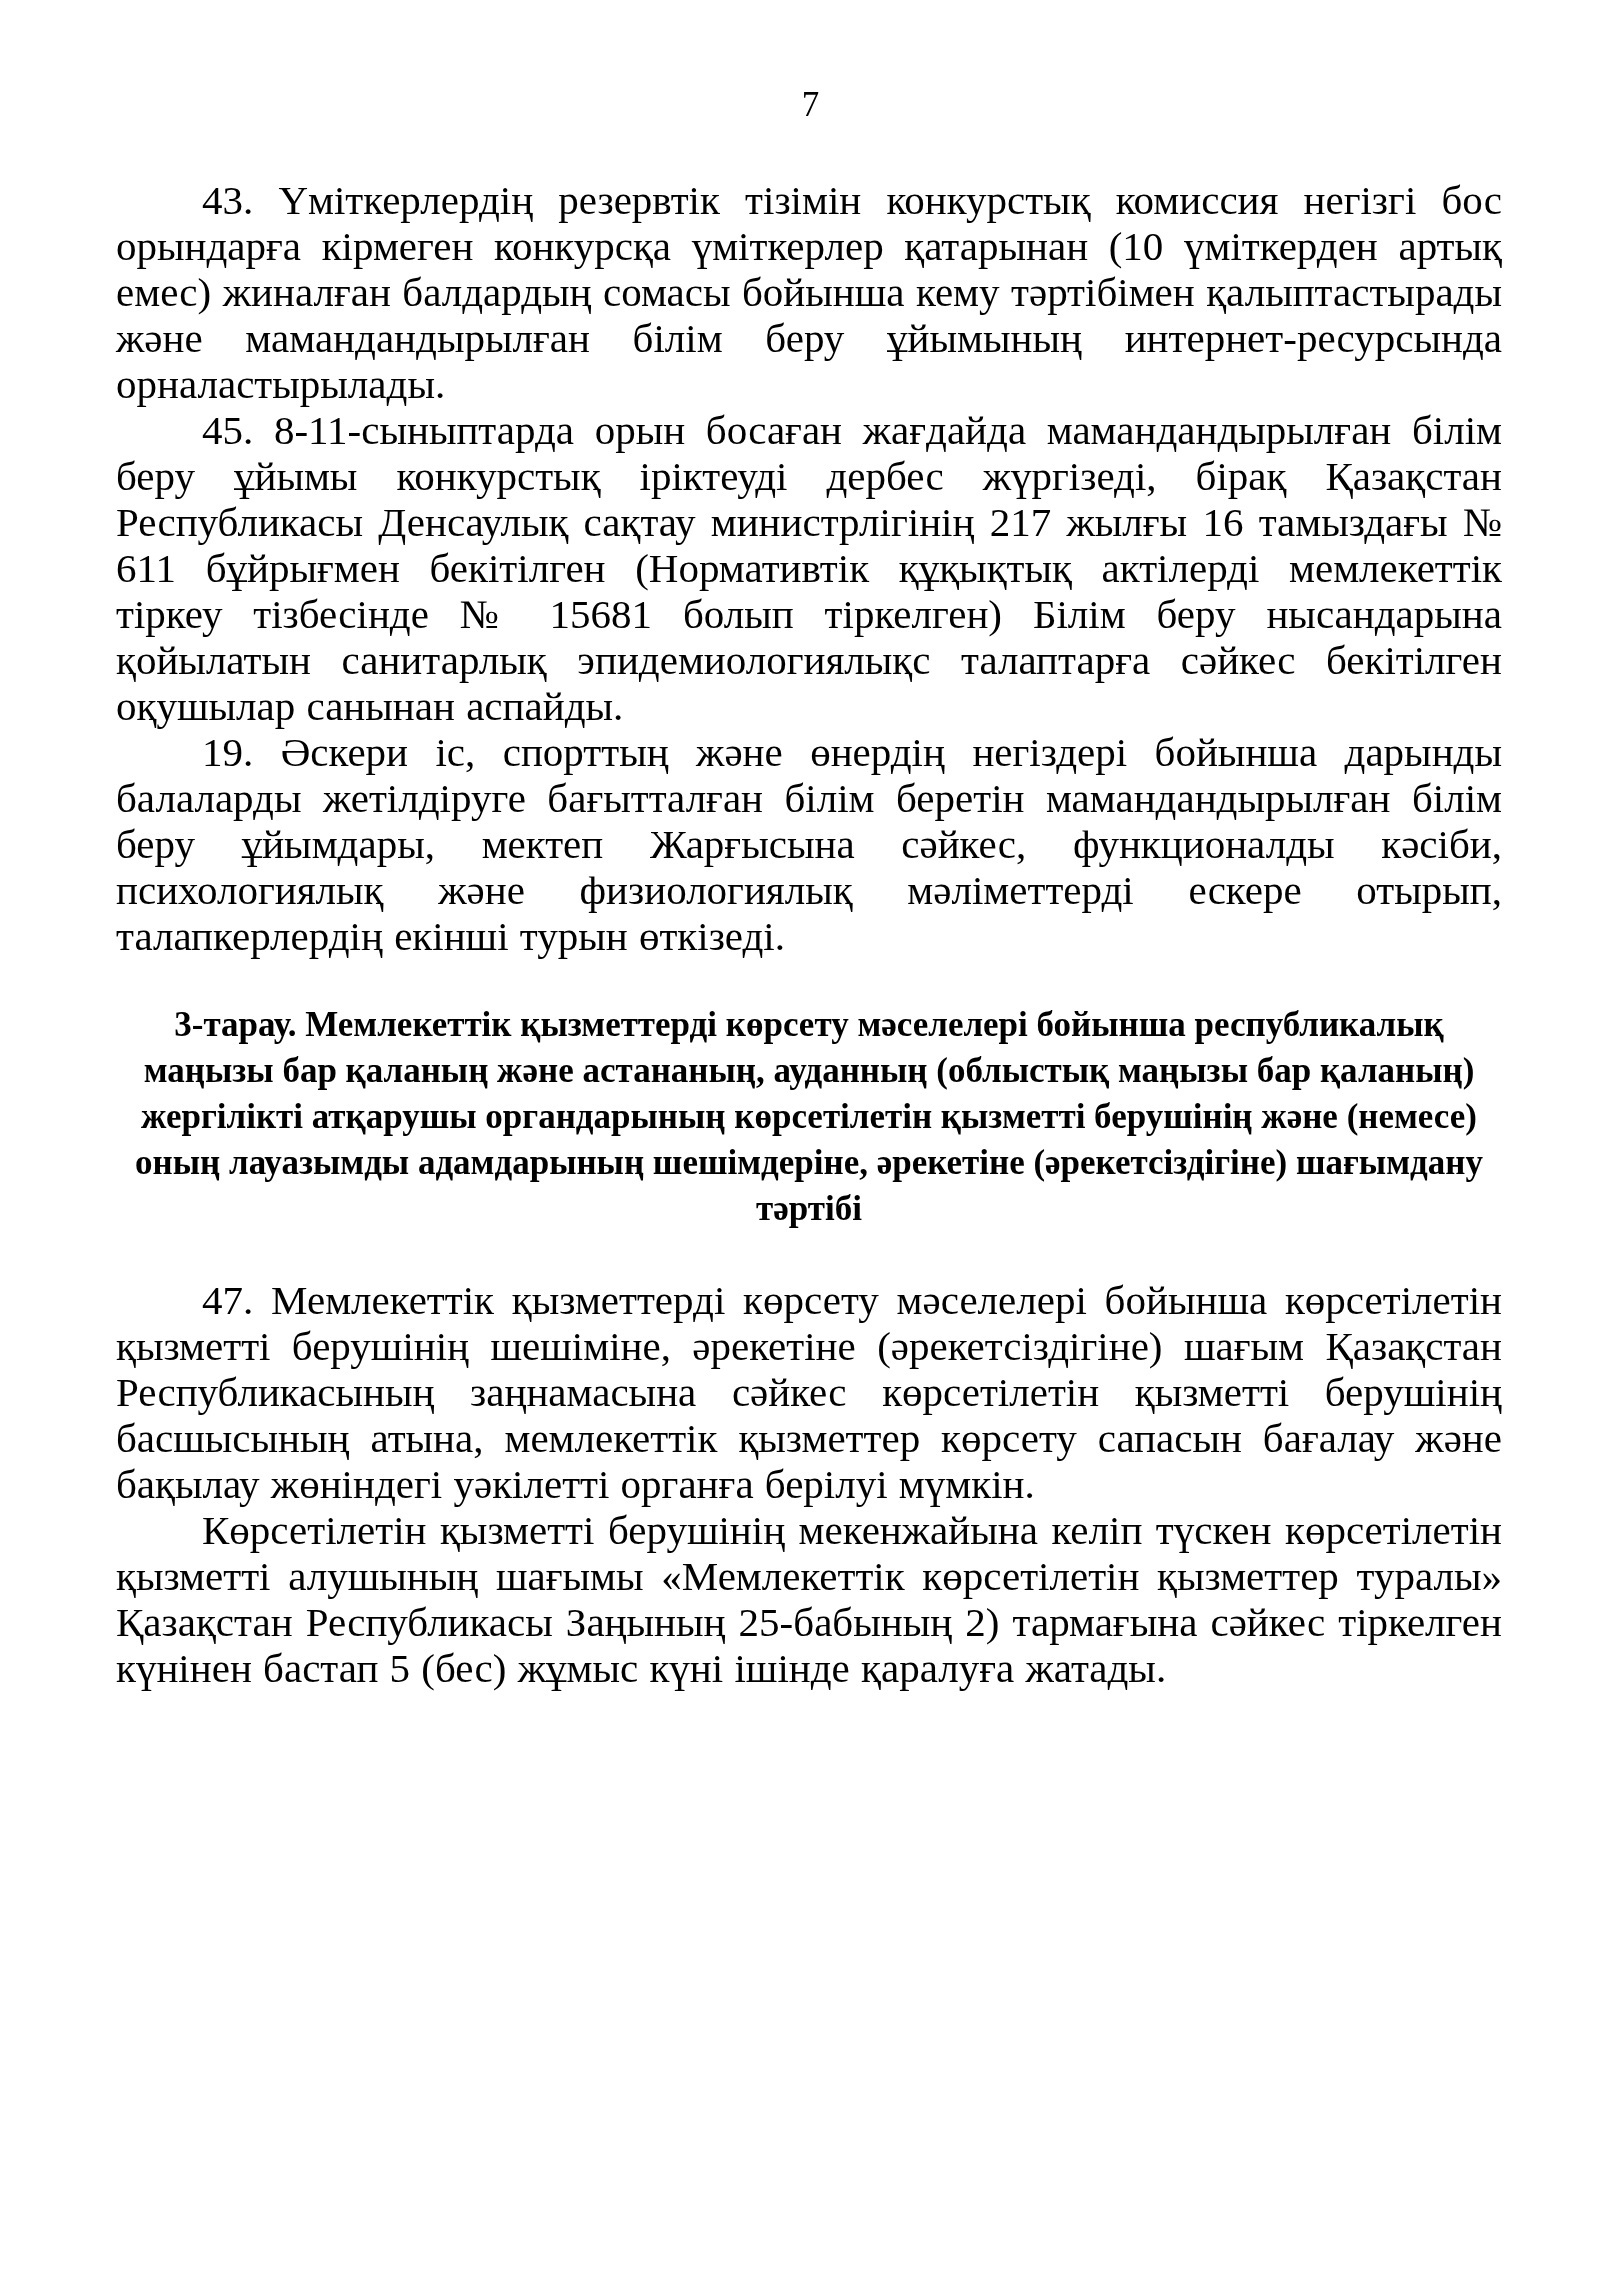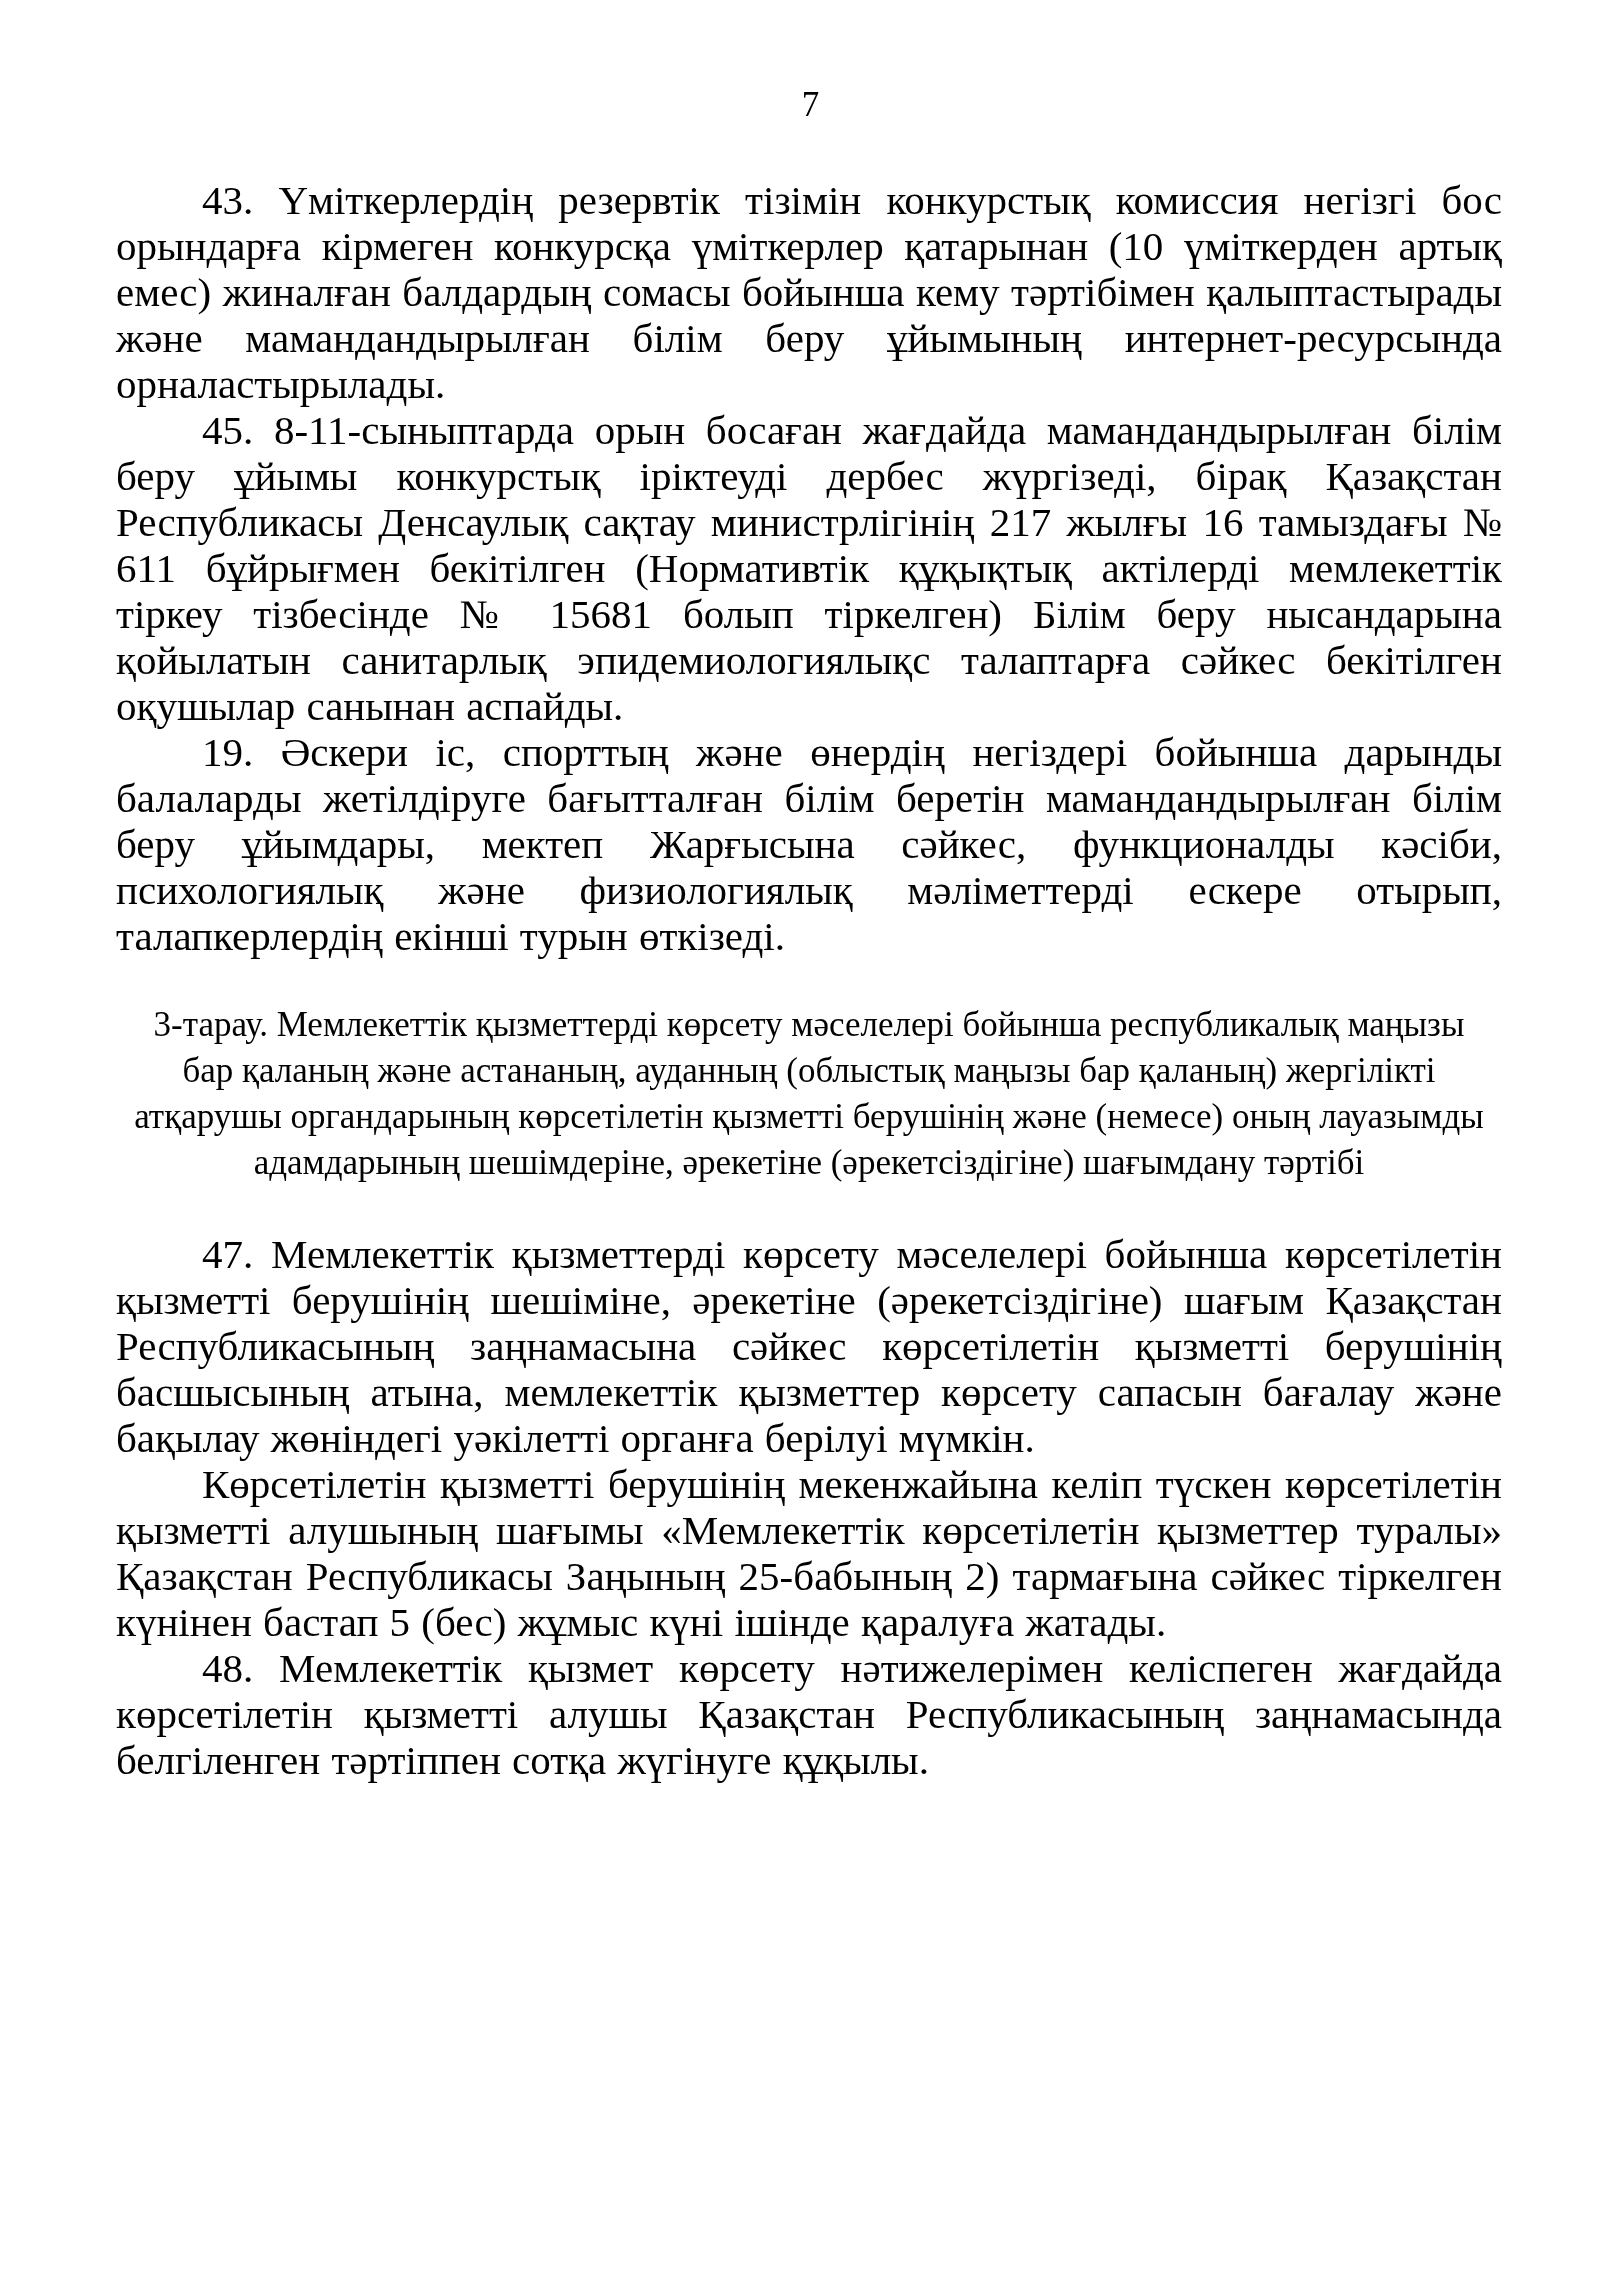--- a/index.html
+++ b/index.html
@@ -31,21 +31,21 @@
     font-size: 41px;
     line-height: 46px;
     text-align: justify;
     text-indent: 86px;
     word-spacing: 1px;
   }
   .chapter-heading {
     margin: 43px 9.8px 45px 9.8px;
     font-size: 35px;
     line-height: 46px;
-    font-weight: normal;
+    font-weight: bold;
     text-align: center;
     text-indent: 0;
   }
 </style>
 </head>
 <body>
 
 <div class="page">
 
   <div class="page-number">7</div>
@@ -59,17 +59,16 @@
 
     <p class="para">19. Әскери іс, спорттың және өнердің негіздері бойынша дарынды балаларды жетілдіруге бағытталған білім беретін мамандандырылған білім беру ұйымдары, мектеп Жарғысына сәйкес, функционалды кәсіби, психологиялық және физиологиялық мәліметтерді ескере отырып, талапкерлердің екінші турын өткізеді.</p>
 
     <h2 class="chapter-heading">3-тарау. Мемлекеттік қызметтерді көрсету мәселелері бойынша республикалық маңызы бар қаланың және астананың, ауданның (облыстық маңызы бар қаланың) жергілікті атқарушы органдарының көрсетілетін қызметті берушінің және (немесе) оның лауазымды адамдарының шешімдеріне, әрекетіне (әрекетсіздігіне) шағымдану тәртібі</h2>
 
     <p class="para">47. Мемлекеттік қызметтерді көрсету мәселелері бойынша көрсетілетін қызметті берушінің шешіміне, әрекетіне (әрекетсіздігіне) шағым Қазақстан Республикасының заңнамасына сәйкес көрсетілетін қызметті берушінің басшысының атына, мемлекеттік қызметтер көрсету сапасын бағалау және бақылау жөніндегі уәкілетті органға берілуі мүмкін.</p>
 
     <p class="para">Көрсетілетін қызметті берушінің мекенжайына келіп түскен көрсетілетін қызметті алушының шағымы «Мемлекеттік көрсетілетін қызметтер туралы» Қазақстан Республикасы Заңының 25-бабының 2) тармағына сәйкес тіркелген күнінен бастап 5 (бес) жұмыс күні ішінде қаралуға жатады.</p>
 
 
-    <p class="para">48. Мемлекеттік қызмет көрсету нәтижелерімен келіспеген жағдайда көрсетілетін қызметті алушы Қазақстан Республикасының заңнамасында белгіленген тәртіппен сотқа жүгінуге құқылы.</p>
 
   </div>
 </div>
 
 
 </body></html>

